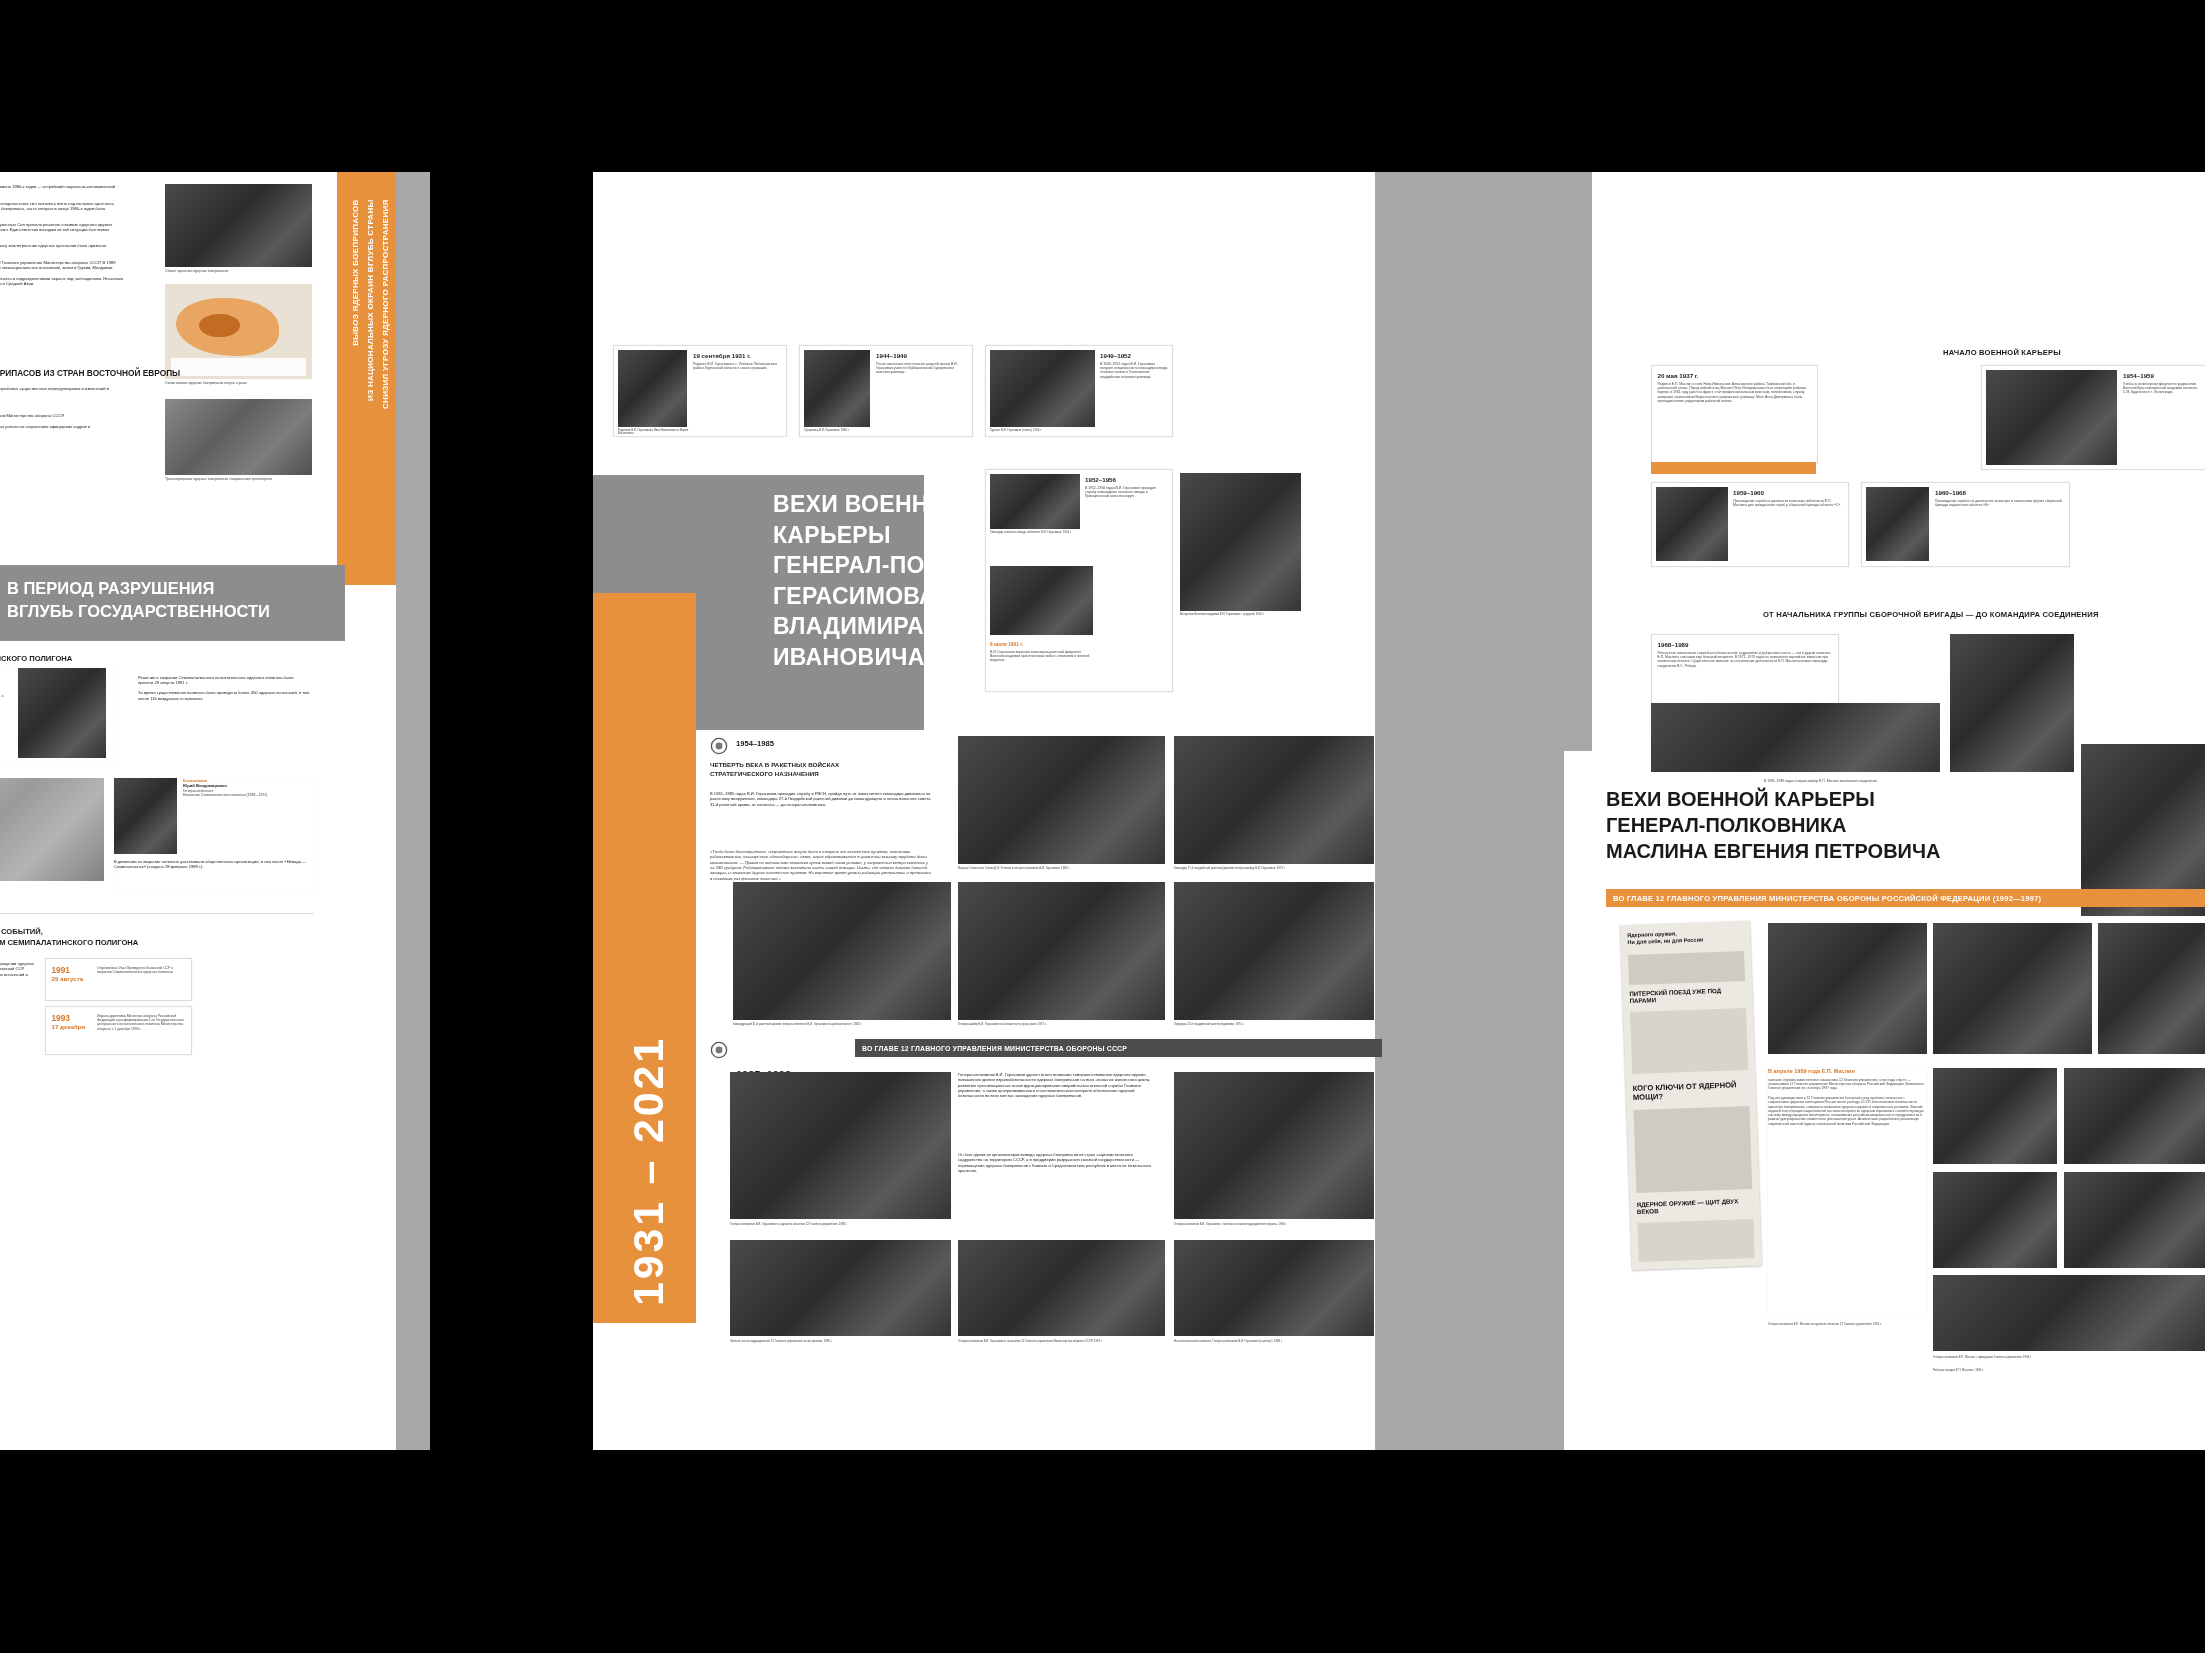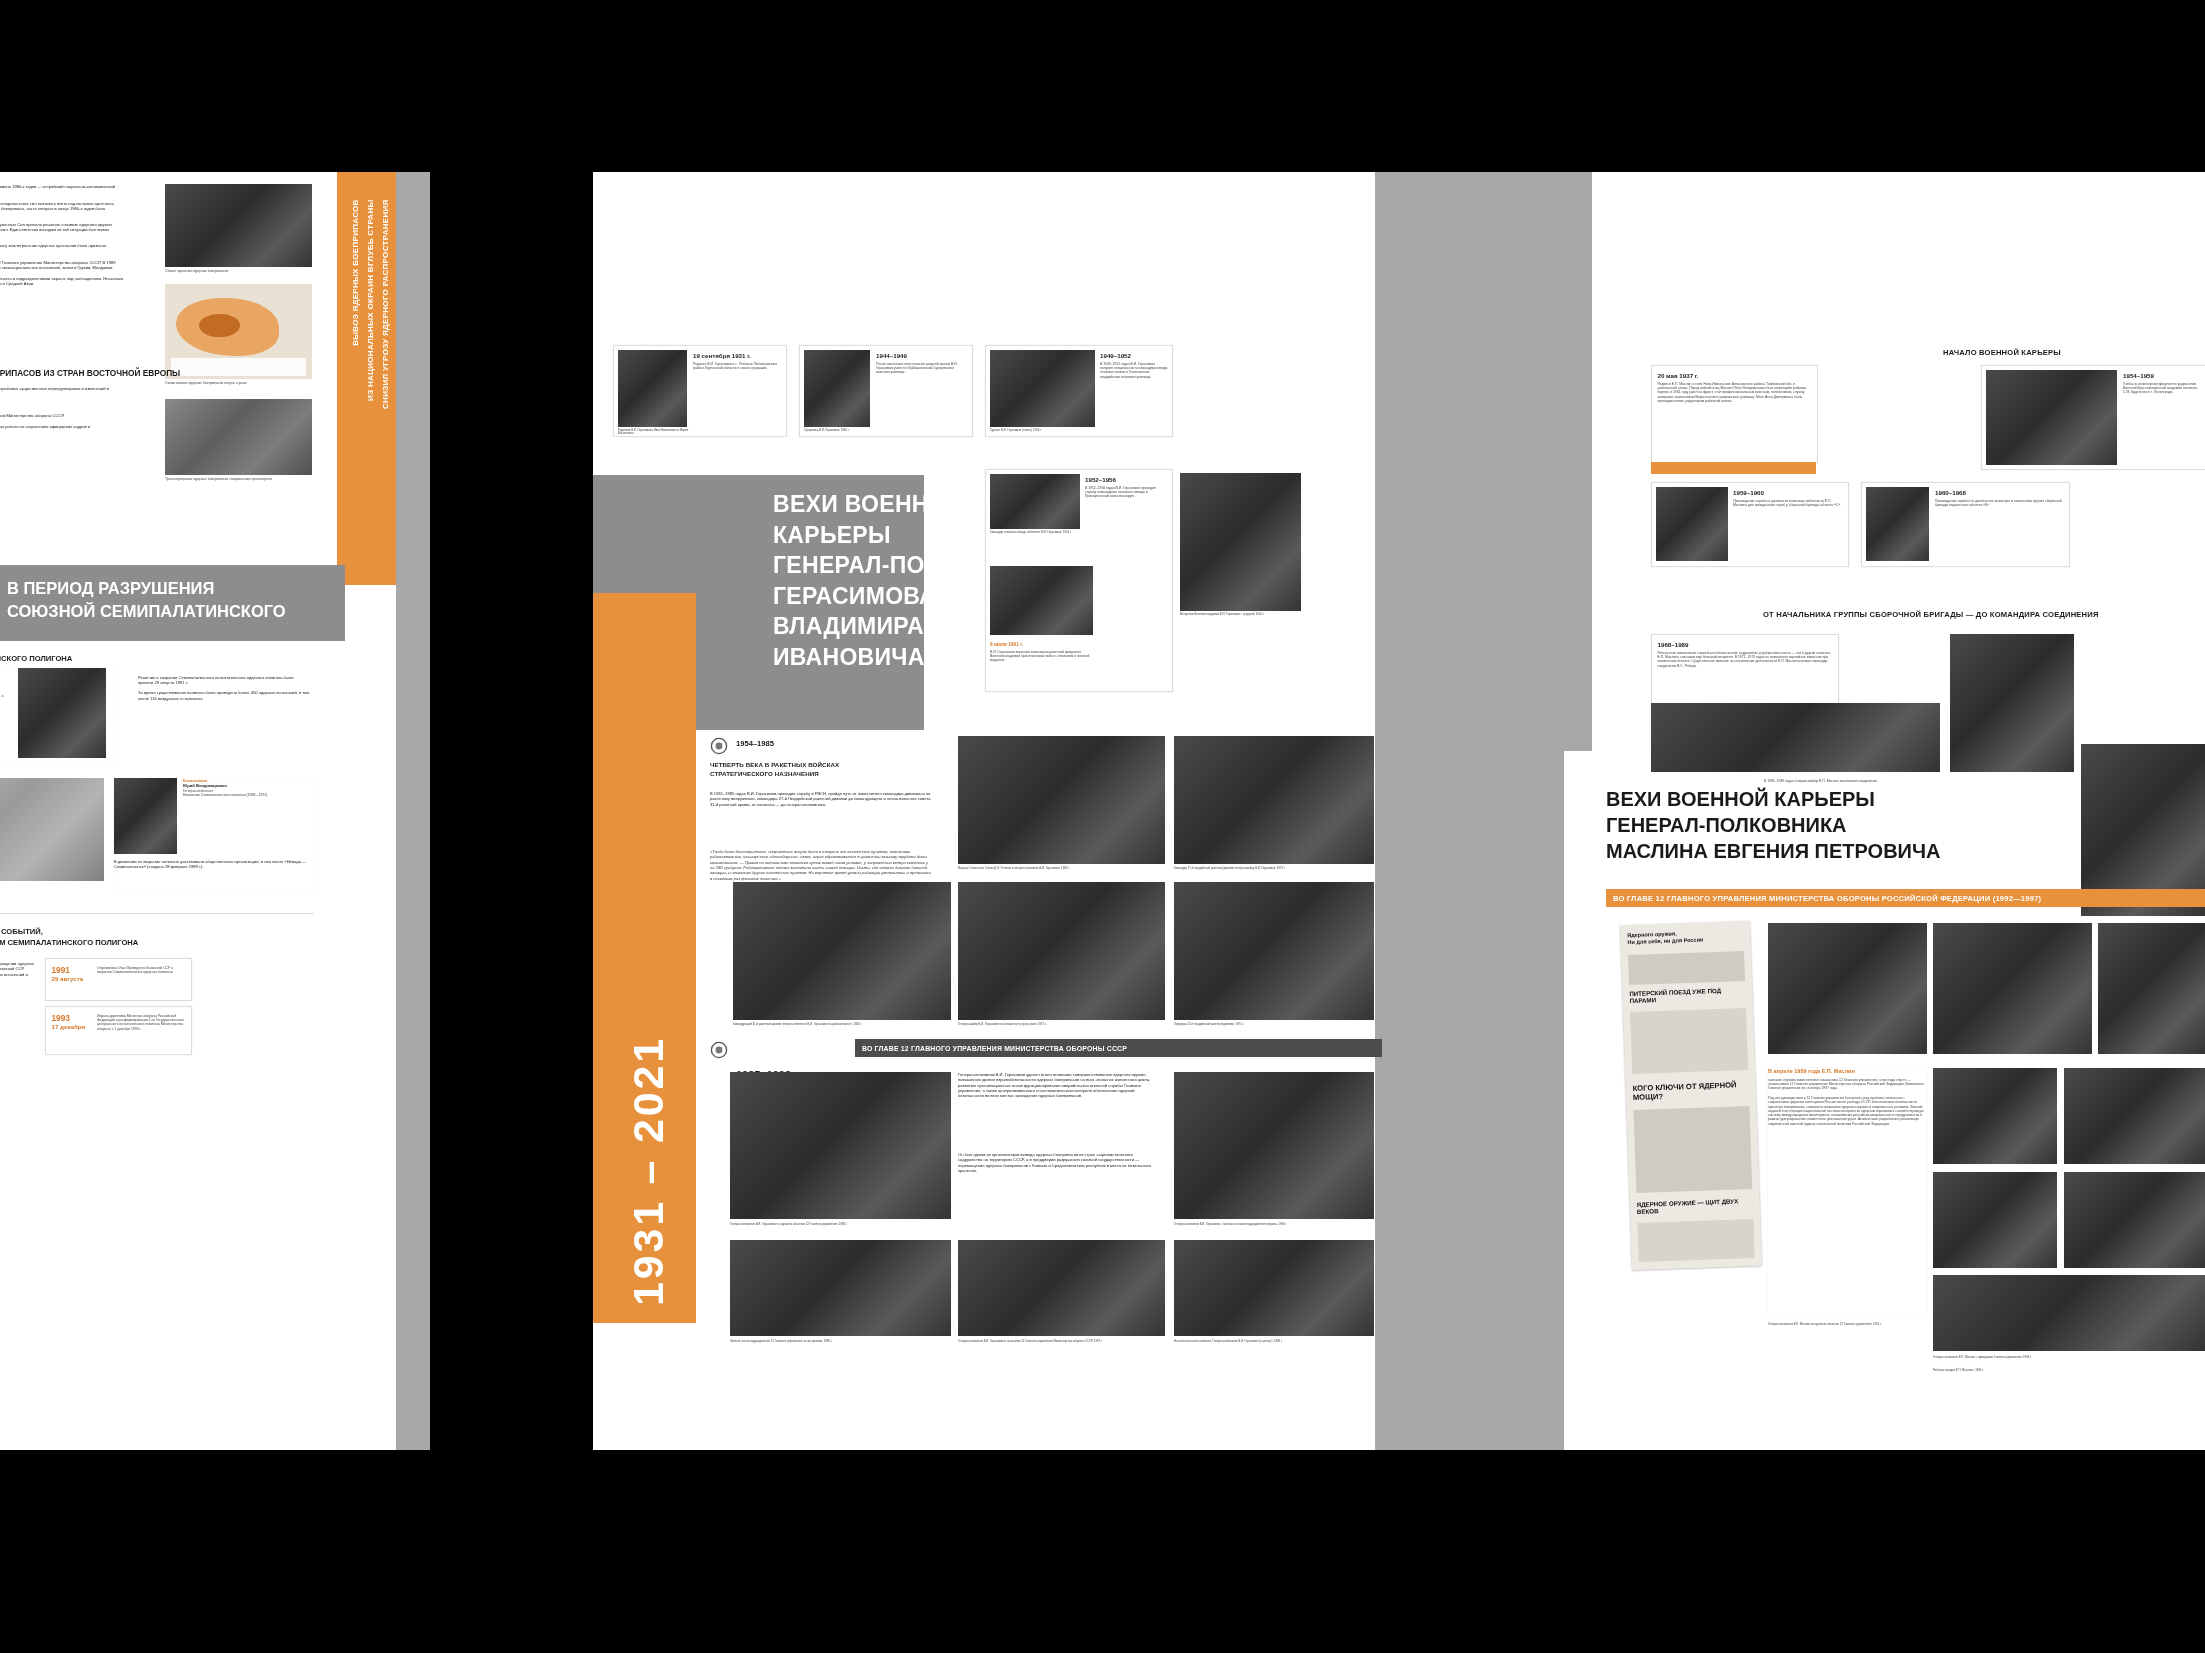--- a/index.html
+++ b/index.html
@@ -87,21 +87,21 @@
       <p style="margin:0 0 5.5px 0;">В 1991–1993 годах они форсировано вывозились.</p>
       <p style="margin:0 0 5.5px 0;">Работа по организации вывоза велась под руководством Министерства обороны СССР.</p>
       <p style="margin:0 0 5.5px 0;">Была проведена огромная организационная и правовая работа по сохранению офицерских кадров и расформированию баз хранения.</p>
     </div>
     <div class="ph" style="position:absolute;left:165px;top:227px;width:147px;height:76px;"></div>
     <div class="cap" style="position:absolute;left:165px;top:305px;width:147px;">Транспортировка ядерных боеприпасов специальным транспортом</div>
 
     <div style="position:absolute;left:-179px;top:393px;width:524px;height:76px;background:#8d8d8d;">
       <div style="position:absolute;left:186px;top:12.4px;width:324px;color:#fff;font-weight:bold;font-size:16.5px;line-height:1.35;">
         <div>В ПЕРИОД РАЗРУШЕНИЯ</div>
-        <div>СОЮЗНОЙ  СЕМИПАЛАТИНСКОГО</div>
+        <div>ВГЛУБЬ  ГОСУДАРСТВЕННОСТИ</div>
       </div>
     </div>
 
     <div style="position:absolute;left:-103px;top:482px;width:324px;font-weight:bold;font-size:7.6px;color:#1a1a1a;">ЗАКРЫТИЕ СЕМИПАЛАТИНСКОГО ПОЛИГОНА</div>
 
     <div class="cardbox" style="left:-103px;top:496px;width:221px;height:96px;border:none;background:transparent;">
       <div class="tiny" style="position:absolute;left:0;top:5.5px;width:116px;">
         <div style="font-weight:bold;color:#d8792a;">Назарбаев</div>
         <div style="font-weight:bold;">Нурсултан Абишевич</div>
         <div class="cap">Президент Казахской ССР (1990—1991)</div>

